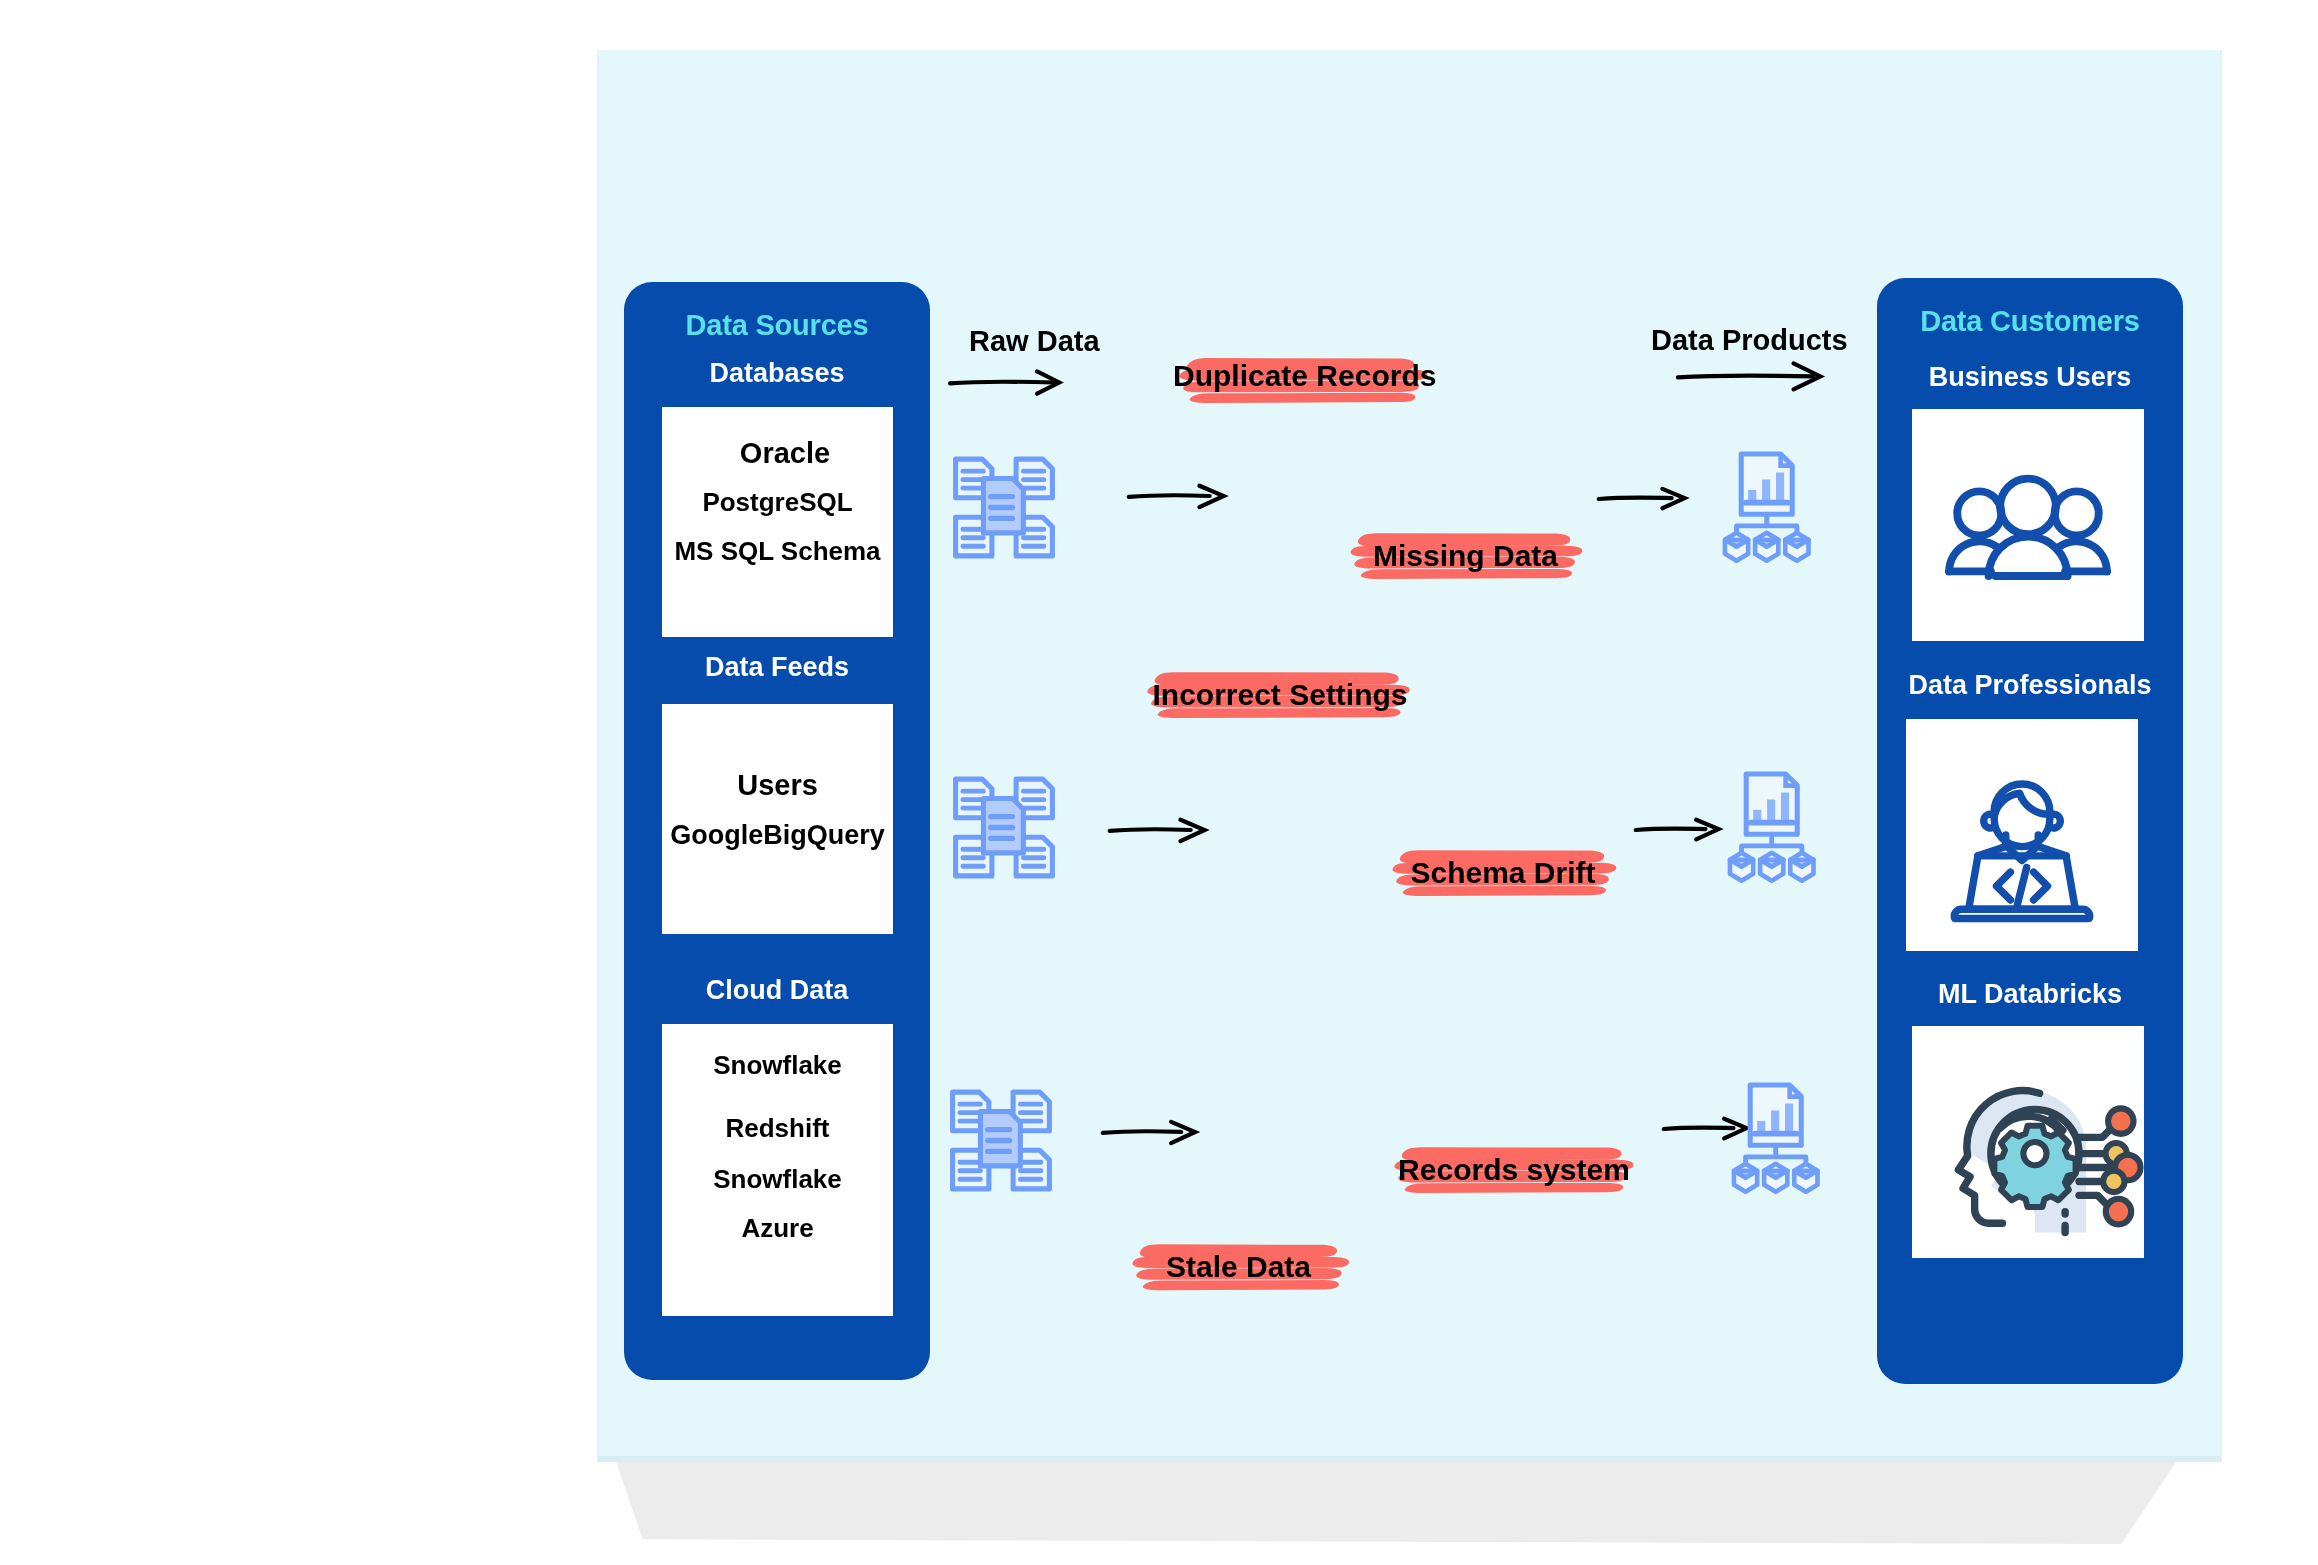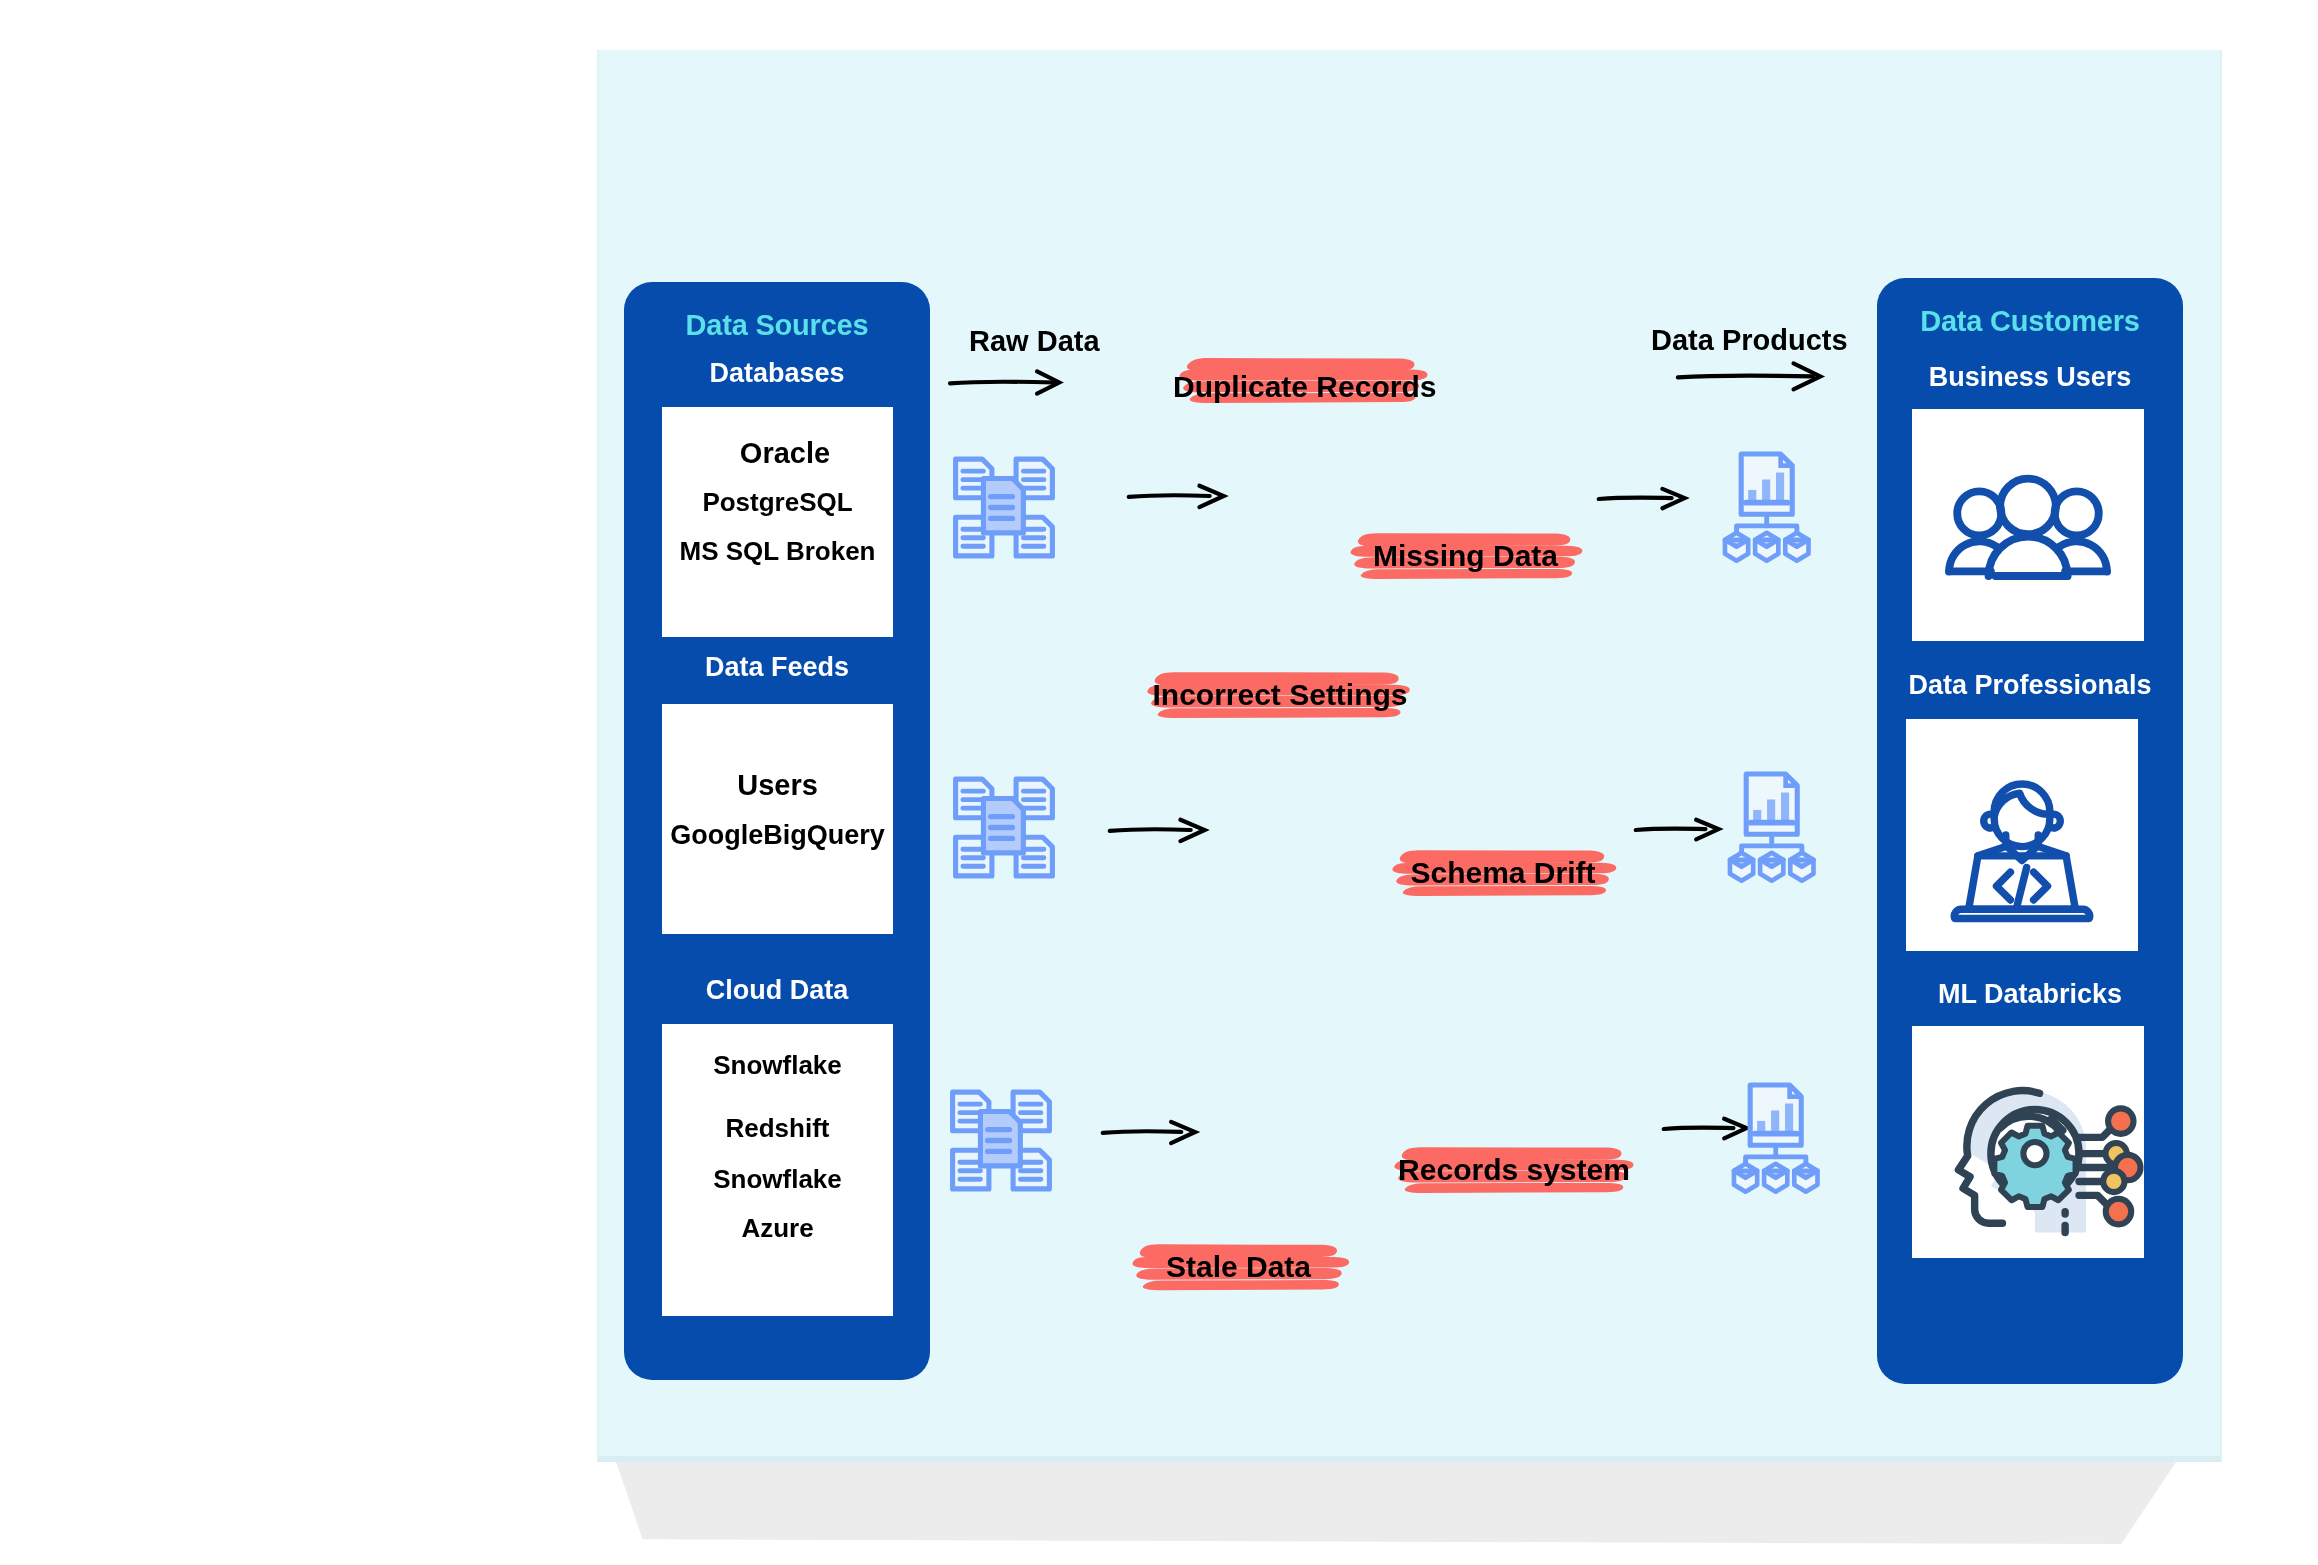--- a/index.html
+++ b/index.html
@@ -46,21 +46,21 @@
   <div class="page-shadow"></div>
   <div class="canvas"></div>
 
   <div class="panel panel-sources">
     <div class="panel-title" style="top:27px;">Data Sources</div>
 
     <div class="panel-sub" style="top:76px;">Databases</div>
     <div class="white-card" style="left:38px;top:125px;width:231px;height:230px;">
       <div class="card-line" style="position:absolute;left:15px;right:0;top:32px;font-size:29px;">Oracle</div>
       <div class="card-line" style="position:absolute;left:0;right:0;top:82px;font-size:26px;">PostgreSQL</div>
-      <div class="card-line" style="position:absolute;left:0;right:0;top:131px;font-size:26px;">MS SQL Broken</div>
+      <div class="card-line" style="position:absolute;left:0;right:0;top:131px;font-size:26px;">MS SQL Schema</div>
     </div>
 
     <div class="panel-sub" style="top:370px;">Data Feeds</div>
     <div class="white-card" style="left:38px;top:422px;width:231px;height:230px;">
       <div class="card-line" style="position:absolute;left:0;right:0;top:67px;font-size:29px;">Users</div>
       <div class="card-line" style="position:absolute;left:0;right:0;top:118px;font-size:27px;">GoogleBigQuery</div>
     </div>
 
     <div class="panel-sub" style="top:693px;">Cloud Data</div>
     <div class="white-card" style="left:38px;top:742px;width:231px;height:292px;">
@@ -362,21 +362,21 @@
     <span class="marker">
       <svg viewBox="0 0 560 140" width="260" height="65" preserveAspectRatio="none">
         <g fill="#fc6a64">
           <path d="M30 46 q6 -16 40 -18 l420 1 q32 2 30 14 q-2 12 -34 12 l-420 2 q-38 0 -36 -11 z"></path>
           <path d="M14 66 q4 -14 42 -13 l460 0 q34 1 32 12 q-2 11 -36 11 l-458 1 q-42 0 -40 -11 z"></path>
           <path d="M22 92 q6 -15 46 -14 l430 -1 q34 1 32 12 q-2 12 -38 12 l-432 1 q-40 0 -38 -10 z"></path>
           <path d="M36 116 q8 -13 48 -12 l410 -1 q30 1 28 10 q-2 10 -34 10 l-414 2 q-40 0 -38 -9 z"></path>
         </g>
       </svg>
     </span>
-    <div class="tag-text" style="top:48%;margin-top:11px;">Duplicate Records</div>
+    <div class="tag-text" style="top:48%;">Duplicate Records</div>
   </div>
 
   <div class="tag" style="left:1345px;top:522px;width:241px;height:65px;">
     <span class="marker">
       <svg viewBox="0 0 520 140" width="241" height="65" preserveAspectRatio="none">
         <g fill="#fc6a64">
           <path d="M28 40 q6 -16 40 -16 l388 1 q32 2 30 14 q-2 12 -34 12 l-388 2 q-38 0 -36 -13 z"></path>
           <path d="M12 64 q4 -14 42 -13 l426 0 q34 1 32 12 q-2 11 -36 11 l-424 1 q-42 0 -40 -11 z"></path>
           <path d="M20 90 q6 -15 46 -14 l398 -1 q34 1 32 12 q-2 12 -38 12 l-400 1 q-40 0 -38 -10 z"></path>
           <path d="M34 114 q8 -13 48 -12 l380 -1 q30 1 28 10 q-2 10 -34 10 l-384 2 q-40 0 -38 -9 z"></path>

